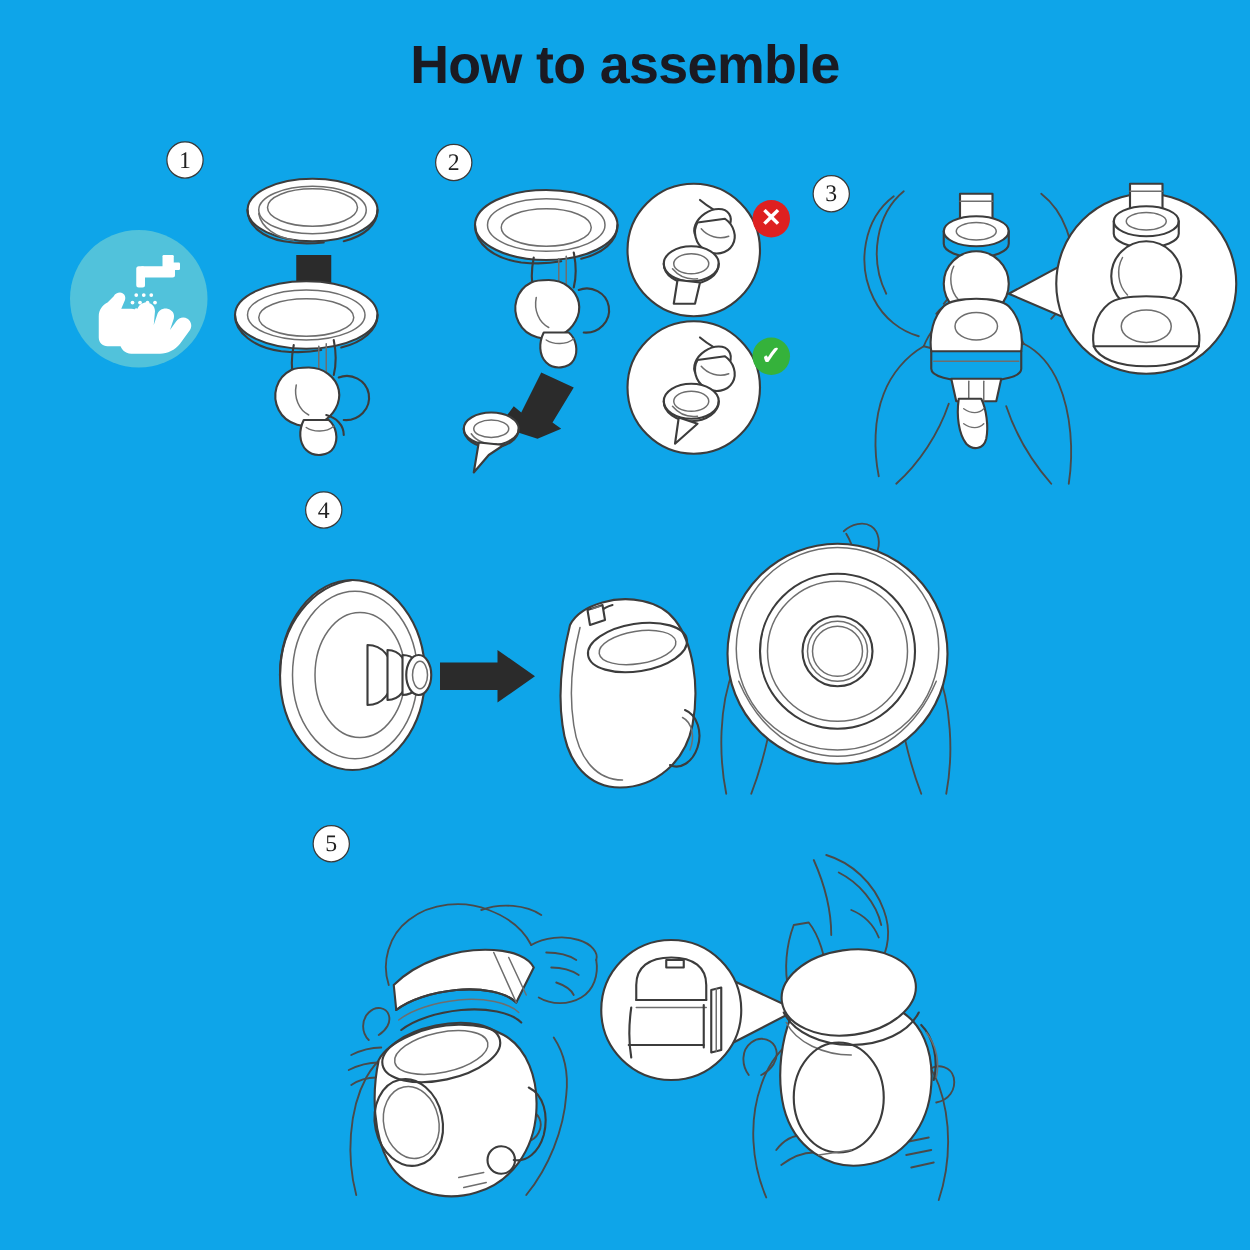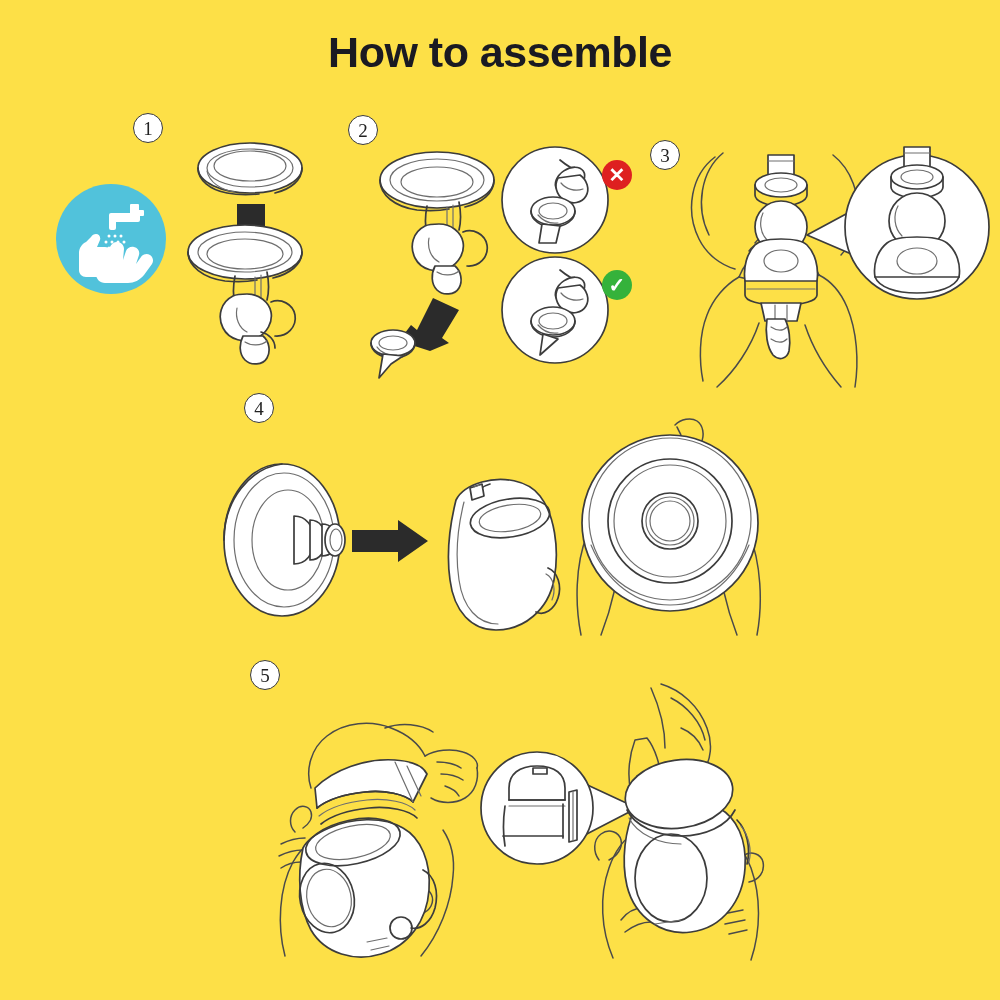--- a/index.html
+++ b/index.html
@@ -12,21 +12,21 @@
     height: 1000px;
     font-family: "Liberation Sans", sans-serif;
     color: #1a1a22;
     overflow: hidden;
     position: relative;
   }
   #page {
     position: relative;
     width: 1000px;
     height: 1000px;
-    background: #fde047;
+    background: #0ea5e9;
   }
   .title {
     position: absolute;
     left: 0;
     top: 28px;
     width: 1000px;
     text-align: center;
     font-size: 43px;
     font-weight: bold;
     letter-spacing: -0.5px;

